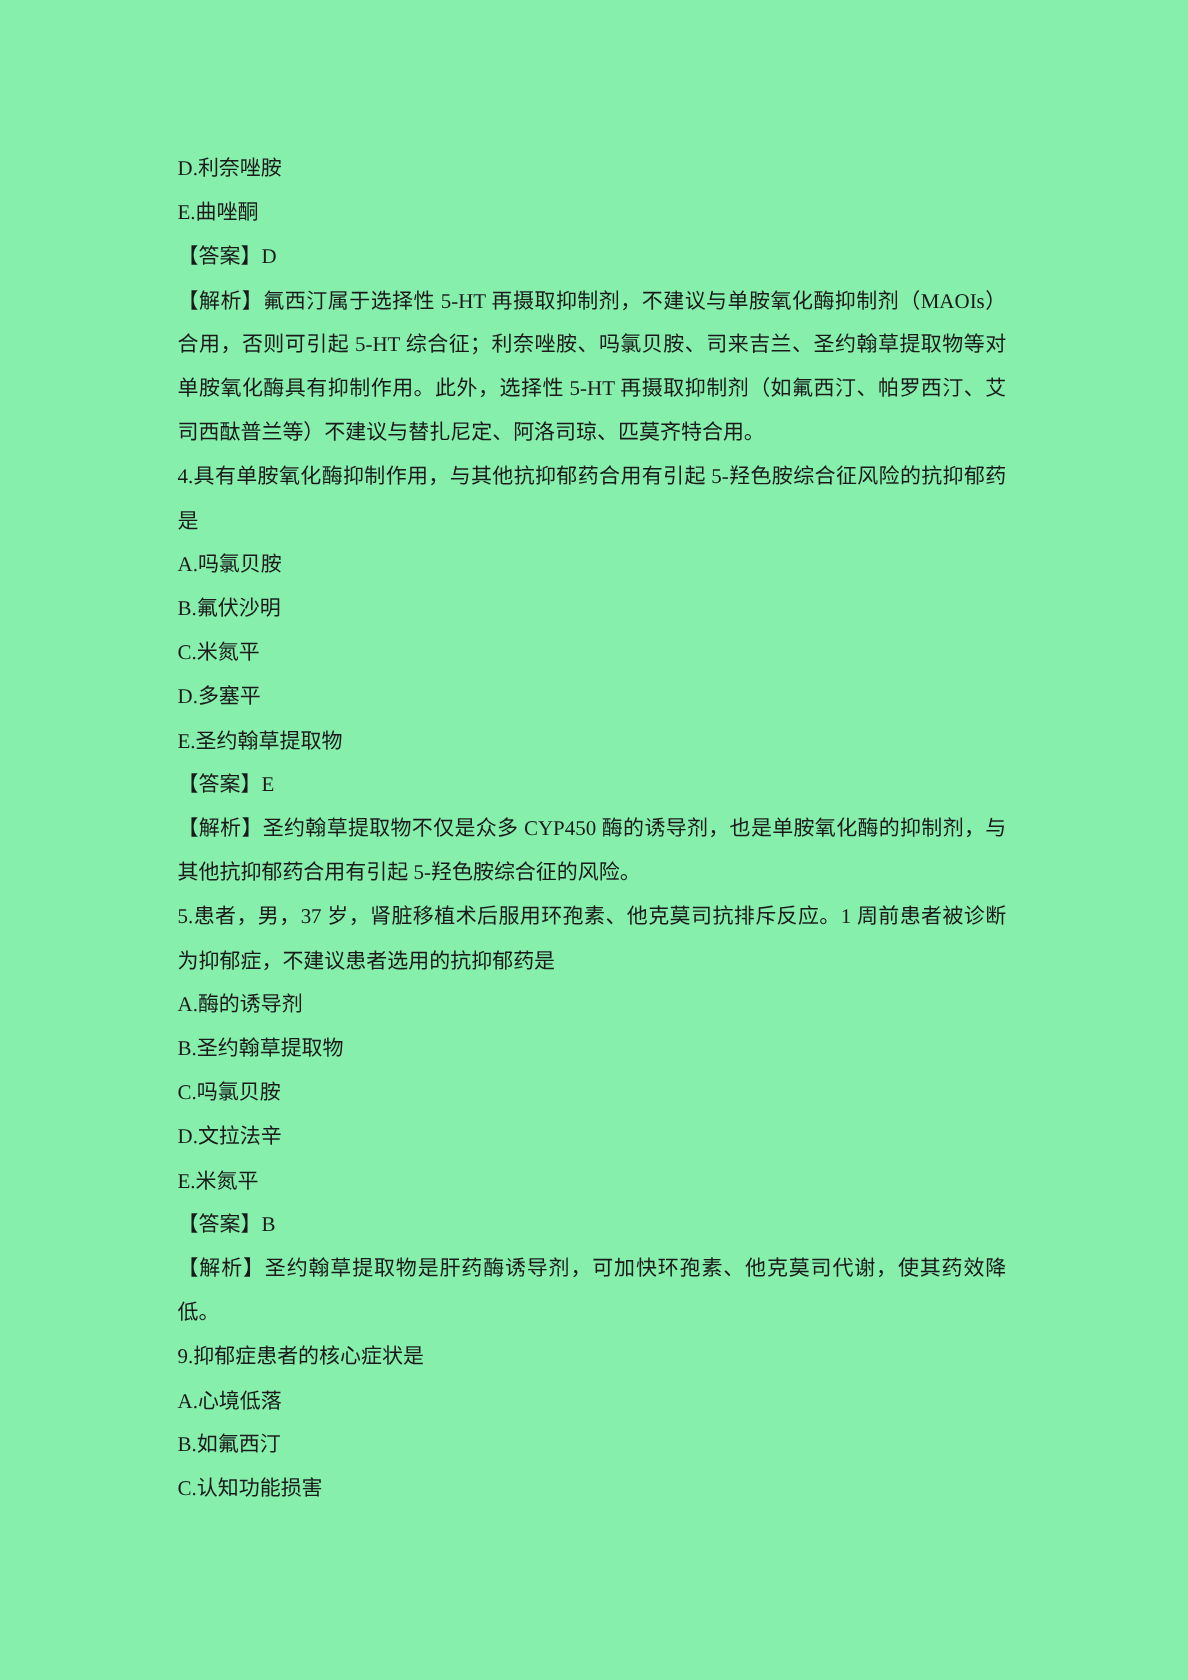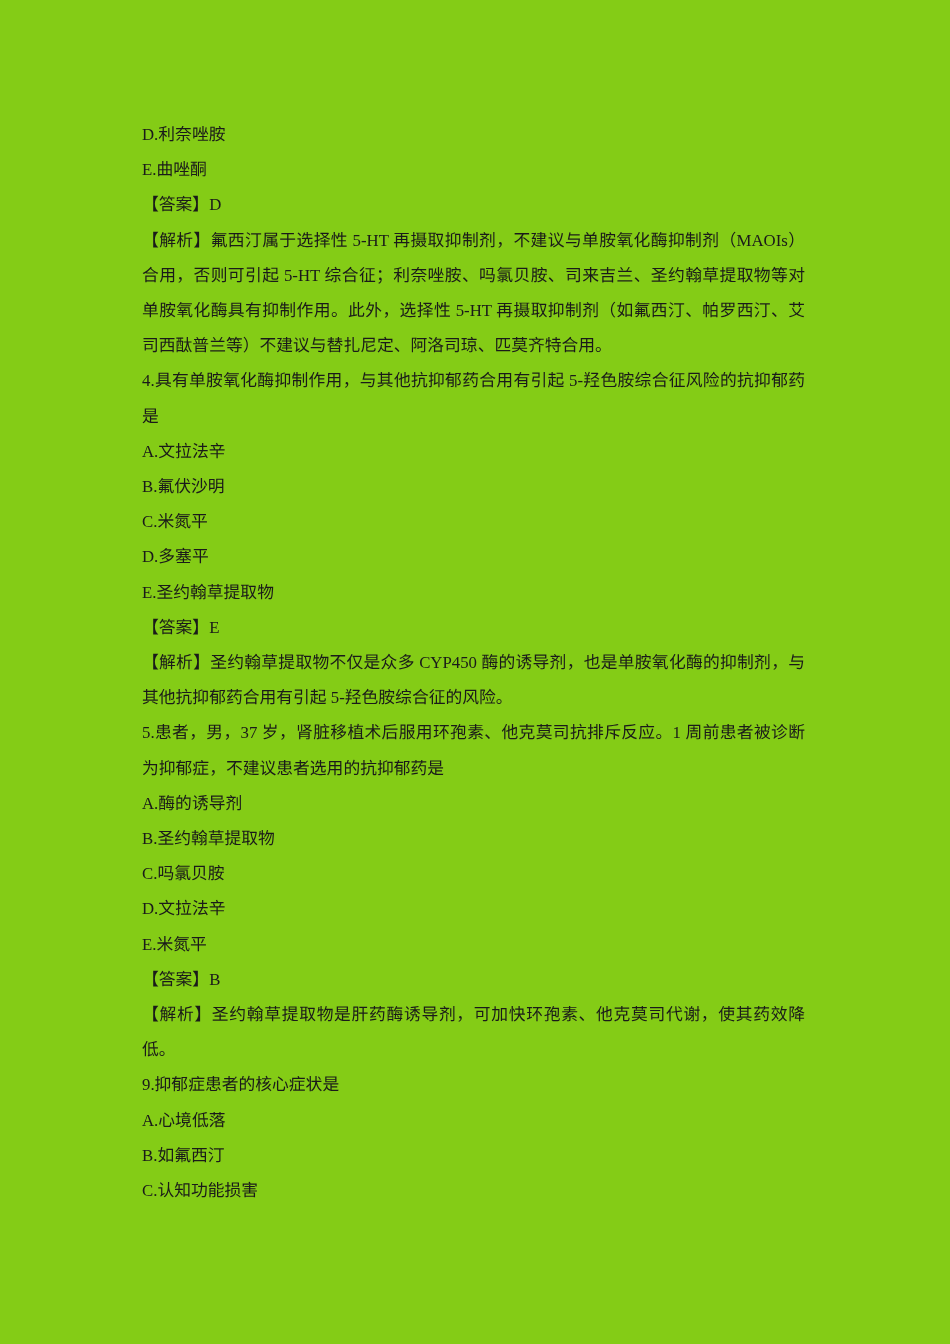--- a/index.html
+++ b/index.html
@@ -4,21 +4,21 @@
 <style>
   html, body {
     margin: 0;
     padding: 0;
     background: #ffffff;
   }
   .page {
     position: relative;
     width: 950px;
     height: 1344px;
-    background: #84cc16;
+    background: #86efac;
     overflow: hidden;
   }
   .doc-body {
     position: absolute;
     left: 142px;
     top: 117px;
     width: 663px;
     font-family: "Liberation Serif", "DejaVu Serif", serif;
     font-size: 16.8px;
     line-height: 35.2px;
@@ -35,21 +35,21 @@
 </head>
 <body>
 
 <div class="page">
   <div class="doc-body">
       <p>D.利奈唑胺</p>
       <p>E.曲唑酮</p>
       <p><span>【答案】</span><span>D</span></p>
       <p><span>【解析】</span><span>氟西汀属于选择性 5-HT 再摄取抑制剂，不建议与单胺氧化酶抑制剂（MAOIs）合用，否则可引起 5-HT 综合征；利奈唑胺、吗氯贝胺、司来吉兰、圣约翰草提取物等对单胺氧化酶具有抑制作用。此外，选择性 5-HT 再摄取抑制剂（如氟西汀、帕罗西汀、艾司西酞普兰等）不建议与替扎尼定、阿洛司琼、匹莫齐特合用。</span></p>
       <p>4.具有单胺氧化酶抑制作用，与其他抗抑郁药合用有引起 5-羟色胺综合征风险的抗抑郁药是</p>
-      <p>A.文拉法辛</p>
+      <p>A.吗氯贝胺</p>
       <p>B.氟伏沙明</p>
       <p>C.米氮平</p>
       <p>D.多塞平</p>
       <p>E.圣约翰草提取物</p>
       <p><span>【答案】</span><span>E</span></p>
       <p><span>【解析】</span><span>圣约翰草提取物不仅是众多 CYP450 酶的诱导剂，也是单胺氧化酶的抑制剂，与其他抗抑郁药合用有引起 5-羟色胺综合征的风险。</span></p>
       <p>5.患者，男，37 岁，肾脏移植术后服用环孢素、他克莫司抗排斥反应。1 周前患者被诊断为抑郁症，不建议患者选用的抗抑郁药是</p>
       <p>A.酶的诱导剂</p>
       <p>B.圣约翰草提取物</p>
       <p>C.吗氯贝胺</p>

